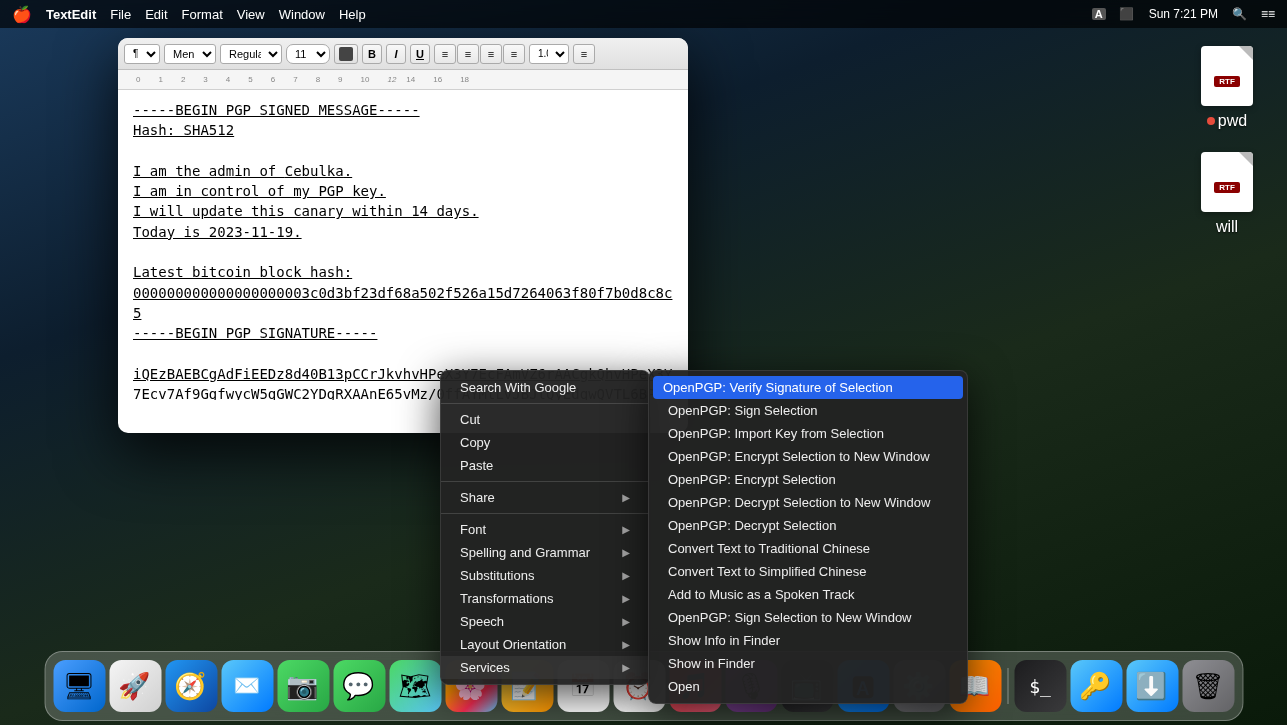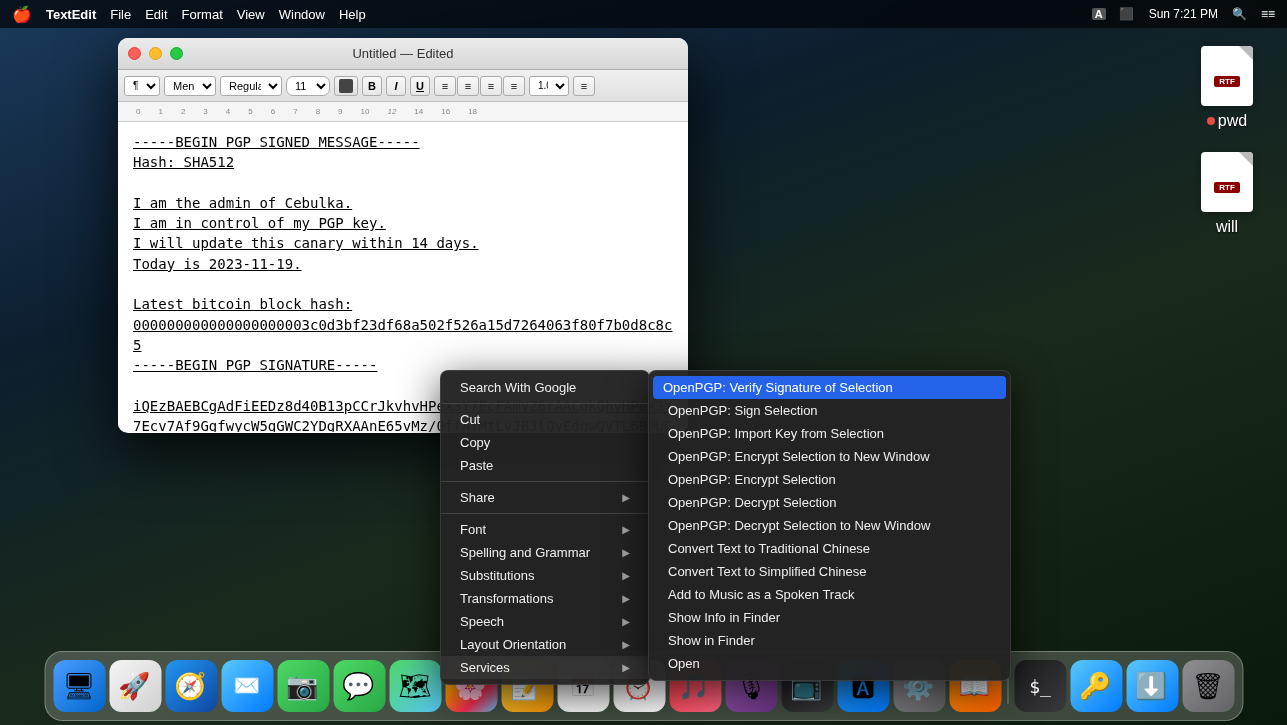--- a/index.html
+++ b/index.html
@@ -194,21 +194,21 @@
       z-index: 1000;
       box-shadow: 0 10px 40px rgba(0,0,0,0.7);
       border: 1px solid rgba(255,255,255,0.1);
     }
 
     
     .context-menu-right {
       position: absolute;
       top: 370px;
       left: 648px;
-      width: 363px;
+      width: 320px;
       background: rgba(35,35,35,0.97);
       border-radius: 8px;
       padding: 5px 0;
       z-index: 1000;
       box-shadow: 0 10px 40px rgba(0,0,0,0.7);
       border: 1px solid rgba(255,255,255,0.1);
     }
 
     .menu-item {
       display: flex;
@@ -336,26 +336,20 @@
   <div class="desktop-icon-img">
     <div style="width:52px;height:60px;background:white;border-radius:4px;position:relative;display:flex;flex-direction:column;align-items:center;box-shadow:0 2px 6px rgba(0,0,0,0.3);">
       <div style="position:absolute;top:0;right:0;width:14px;height:14px;background:#bbb;clip-path:polygon(0 0,100% 100%,100% 0);border-radius:0 4px 0 0;"></div>
       <div style="margin-top:30px;background:#8B0000;color:white;font-size:8px;font-weight:bold;padding:1px 5px;border-radius:2px;">RTF</div>
     </div>
   </div>
   <span class="desktop-icon-label">will</span>
 </div>
 
 <div class="textedit-window">
-  <div class="window-titlebar">
-    <div class="traffic-light traffic-close"></div>
-    <div class="traffic-light traffic-min"></div>
-    <div class="traffic-light traffic-max"></div>
-    <div class="window-title">Untitled — Edited</div>
-  </div>
 
   <div class="window-toolbar">
     <select class="toolbar-select" style="width:36px;font-size:10px;">
       <option>¶</option>
     </select>
     <select class="toolbar-select" style="width:52px;">
       <option>Menlo</option>
     </select>
     <select class="toolbar-select" style="width:62px;">
       <option>Regular</option>
@@ -387,21 +381,21 @@
       <span style="margin-right:18px;">1</span>
       <span style="margin-right:18px;">2</span>
       <span style="margin-right:18px;">3</span>
       <span style="margin-right:18px;">4</span>
       <span style="margin-right:18px;">5</span>
       <span style="margin-right:18px;">6</span>
       <span style="margin-right:18px;">7</span>
       <span style="margin-right:18px;">8</span>
       <span style="margin-right:18px;">9</span>
       <span style="margin-right:18px;">10</span>
-      <span style="margin-right:18px;font-style:italic;">12</span>
+      <span style="margin-right:10px;font-style:italic;">12</span>
       <span style="margin-right:18px;">14</span>
       <span>16</span>
       <span style="margin-left:18px;">18</span>
     </div>
   </div>
 
   <div class="window-content">
     <div class="pgp-text" style="font-size:14px;line-height:1.45;text-decoration:underline;">-----BEGIN PGP SIGNED MESSAGE-----
 Hash: SHA512
 
@@ -486,33 +480,36 @@
   <div class="menu-item">
     <span>OpenPGP: Import Key from Selection</span>
   </div>
   <div class="menu-item">
     <span>OpenPGP: Encrypt Selection to New Window</span>
   </div>
   <div class="menu-item">
     <span>OpenPGP: Encrypt Selection</span>
   </div>
   <div class="menu-item">
+    <span>OpenPGP: Decrypt Selection to New Window</span>
+  </div>
+  <div class="menu-item">
     <span>OpenPGP: Decrypt Selection</span>
   </div>
   <div class="menu-item">
-    <span>OpenPGP: Decrypt Selection to New Window</span>
-  </div>
-  <div class="menu-item">
     <span>Convert Text to Traditional Chinese</span>
   </div>
   <div class="menu-item">
     <span>Convert Text to Simplified Chinese</span>
   </div>
   <div class="menu-item">
     <span>Add to Music as a Spoken Track</span>
+  </div>
+  <div class="menu-item">
+    <span>OpenPGP: Sign Selection to New Window</span>
   </div>
   <div class="menu-item">
     <span>Show Info in Finder</span>
   </div>
   <div class="menu-item">
     <span>Show in Finder</span>
   </div>
   <div class="menu-item">
     <span>Open</span>
   </div>

